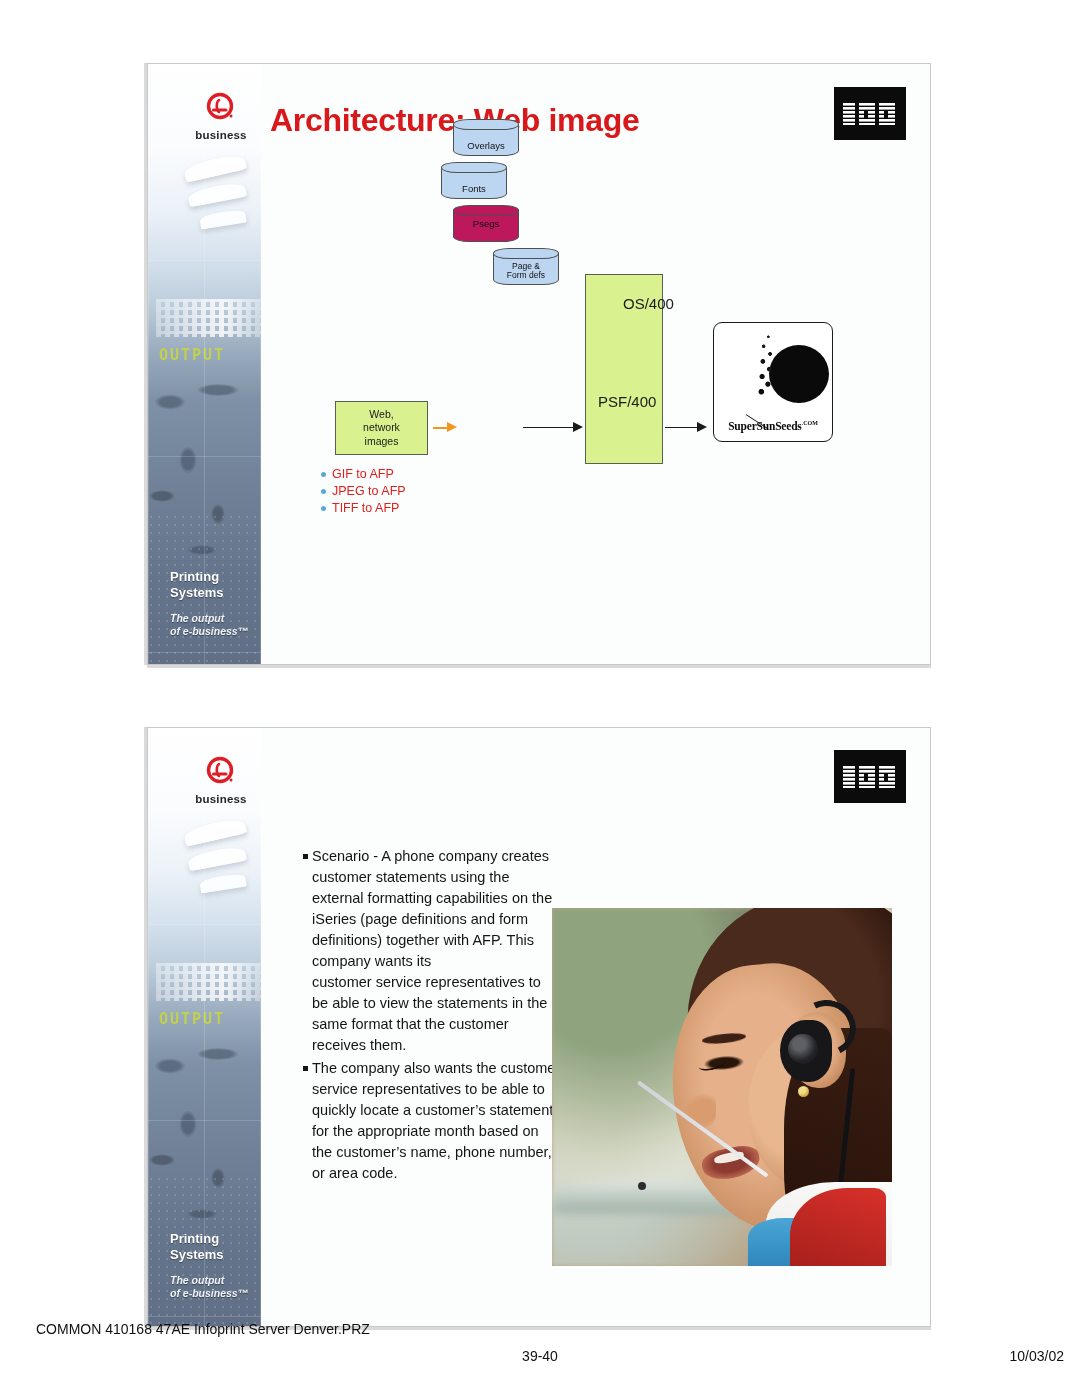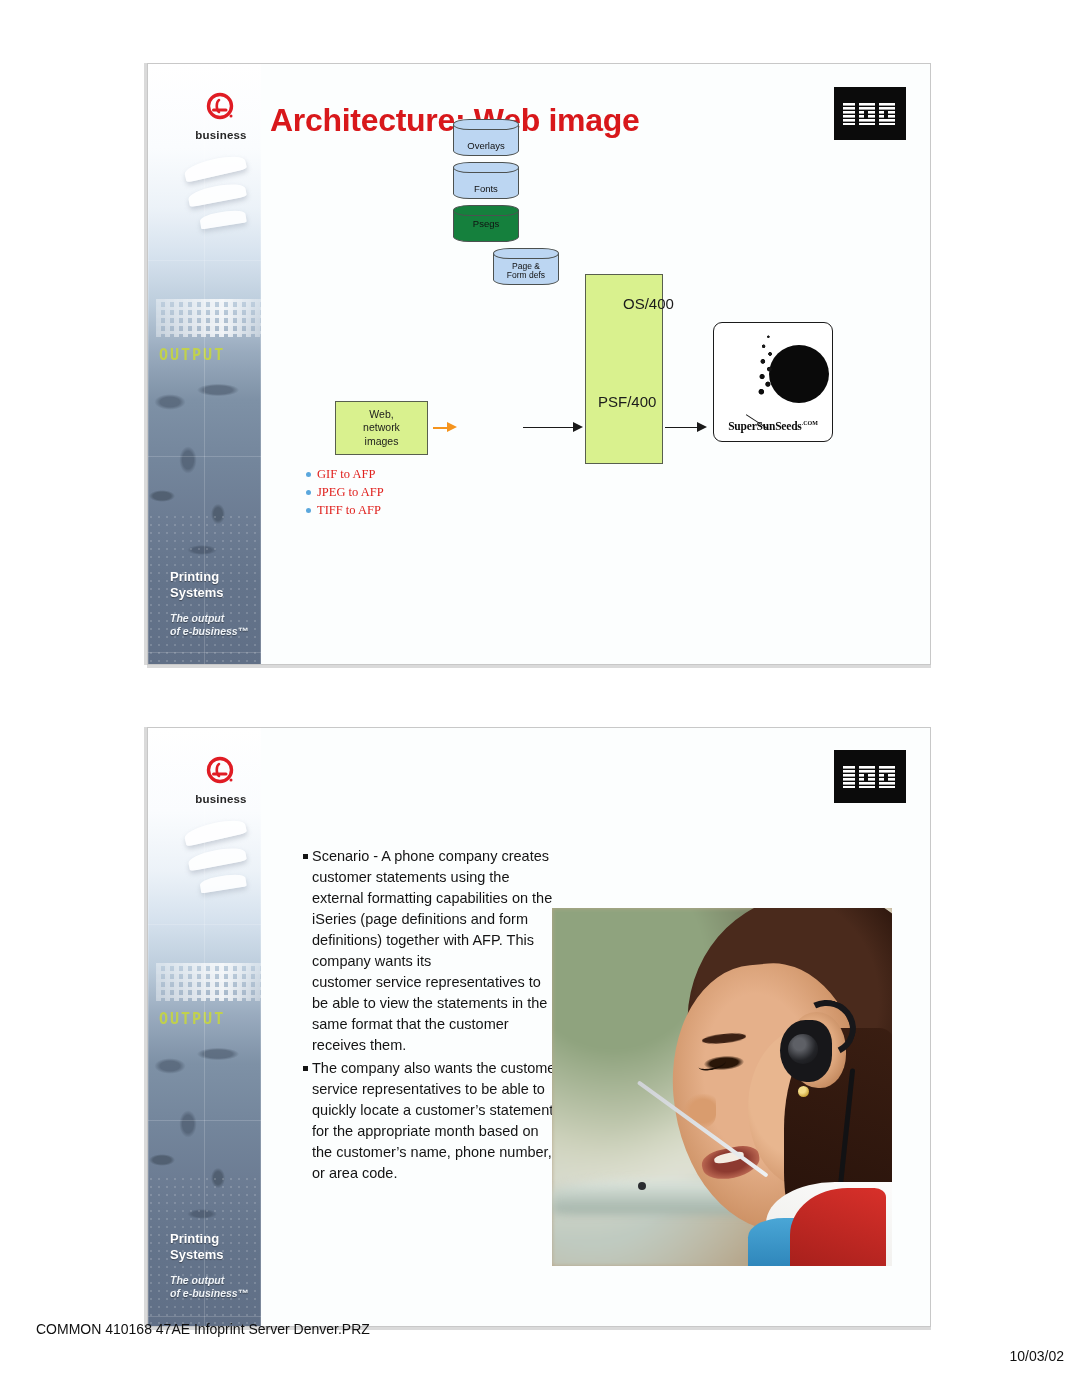--- a/index.html
+++ b/index.html
@@ -156,23 +156,23 @@
     box-sizing:border-box;margin-top:-6px;position:relative;z-index:1;
     display:flex;align-items:center;justify-content:center;
   }
   .cyl .bot{
     height:11px;border:1.4px solid #4c5150;border-radius:50%/100%;
     box-sizing:border-box;margin-top:-6px;clip-path:inset(50% 0 0 0);
   }
   .cyl .lbl{font-size:9.5px;color:#111;text-align:center;line-height:1.12;
     position:relative;top:1px;}
   .cyl.blue .top,.cyl.blue .body,.cyl.blue .bot{background:#bcd6f2;align-items:flex-end;}
-  .cyl.green .top,.cyl.green .body,.cyl.green .bot{background:#15803d;}
+  .cyl.green .top,.cyl.green .body,.cyl.green .bot{background:#be185d;}
   #cyl-overlays{left:192px;top:55px;}
-  #cyl-fonts{left:192px;top:98px;}
+  #cyl-fonts{left:180px;top:98px;}
   #cyl-psegs{left:192px;top:141px;}
   #cyl-pagedefs{left:192px;top:184px;padding-left:40px;}
   #cyl-pagedefs .lbl{font-size:8.5px;}
 
   
   .arrow-line{position:absolute;height:0;border-top:1.6px solid #1a1a1a;}
   .arrow-head{
     position:absolute;width:0;height:0;
     border-top:5px solid transparent;border-bottom:5px solid transparent;
     border-left:10px solid #1a1a1a;
@@ -217,21 +217,21 @@
   }
   .seed-word{
     position:absolute;left:0;right:0;bottom:9px;text-align:center;
     font-family:"Liberation Serif","DejaVu Serif",serif;
     font-size:11.5px;font-weight:bold;color:#0a0a0a;letter-spacing:-.2px;
     white-space:nowrap;
   }
   .seed-word .tiny{font-size:6px;vertical-align:super;letter-spacing:0;}
 
   
-  .fmt-list{position:absolute;left:45px;top:400px;font-family:Liberation Serif, serif;}
+  .fmt-list{position:absolute;left:60px;top:400px;}
   .fmt-item{display:flex;align-items:center;margin:3px 0;}
   .fmt-dot{
     width:5px;height:5px;border-radius:50%;background:#5aa7dd;margin-right:6px;flex:0 0 auto;
   }
   .fmt-text{font-size:12.5px;color:#e0201d;white-space:nowrap;}
 
   
   .body-col{
     position:absolute;left:113px;top:118px;width:300px;
     font-size:14.5px;color:#141414;line-height:1.45;
@@ -616,16 +616,17 @@
       <div class="ph-mic"></div>
       <div class="ph-cord"></div>
       <div class="ph-shoulder"></div>
       <div class="ph-collar"></div>
       <div class="ph-scarf"></div>
     </div>
   </div>
 
   <div class="footer">
     <div class="f-left">COMMON 410168 47AE Infoprint Server Denver.PRZ</div>
+    <div class="f-center">39-40</div>
     <div class="f-right">10/03/02</div>
   </div>
 
 </div>
 
 </body></html>

